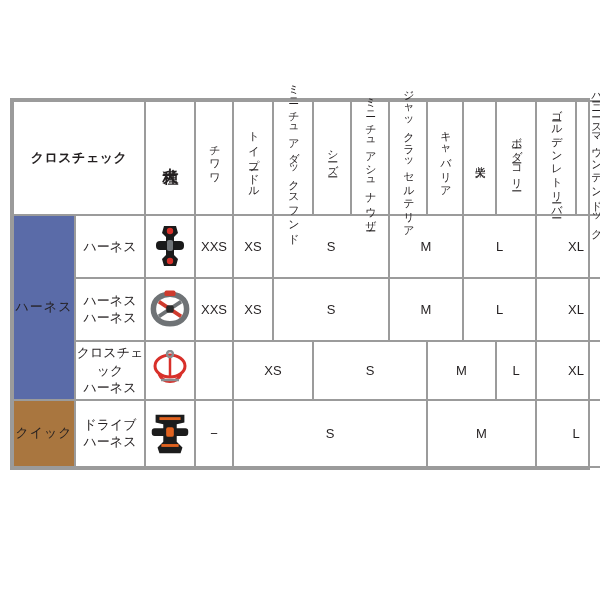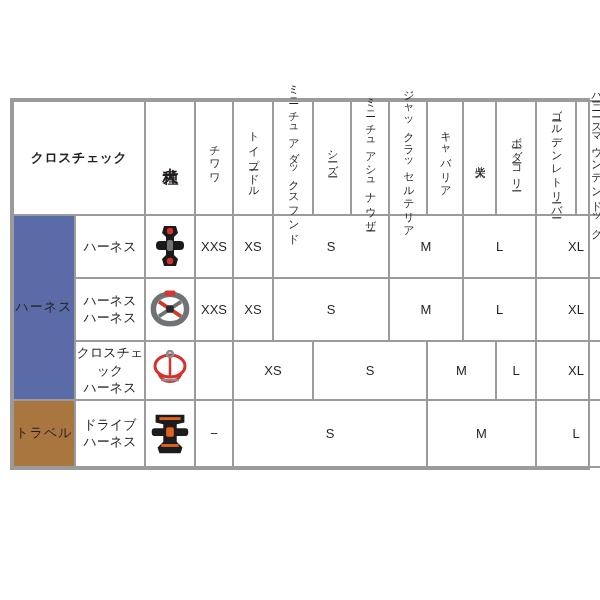--- a/index.html
+++ b/index.html
@@ -275,21 +275,21 @@
         </td>
         <td class="size-val"></td>
         <td colspan="2" class="size-val">XS</td>
         <td colspan="3" class="size-val">S</td>
         <td colspan="2" class="size-val">M</td>
         <td class="size-val">L</td>
         <td colspan="2" class="size-val">XL</td>
       </tr>
 
       <tr class="r-drive">
-        <td class="cat-travel">トラベル</td>
+        <td class="cat-travel">クイック</td>
         <td class="prod">
           <div>ドライブ</div>
           <div>ハーネス</div>
         </td>
         <td class="imgcell">
           <div class="imgbox">
             <svg width="50" height="50" viewBox="0 0 50 50" aria-hidden="true">
               <path d="M10 6 L40 6 L40 14 L32 16 L32 34 L38 40 L36 46 L14 46 L12 40 L18 34 L18 16 L10 14 Z" fill="#1c1c1c"></path>
               <rect x="6" y="20" width="38" height="8" rx="3" fill="#1c1c1c"></rect>
               <path d="M14 10 L36 10" stroke="#e0621f" stroke-width="3"></path>

